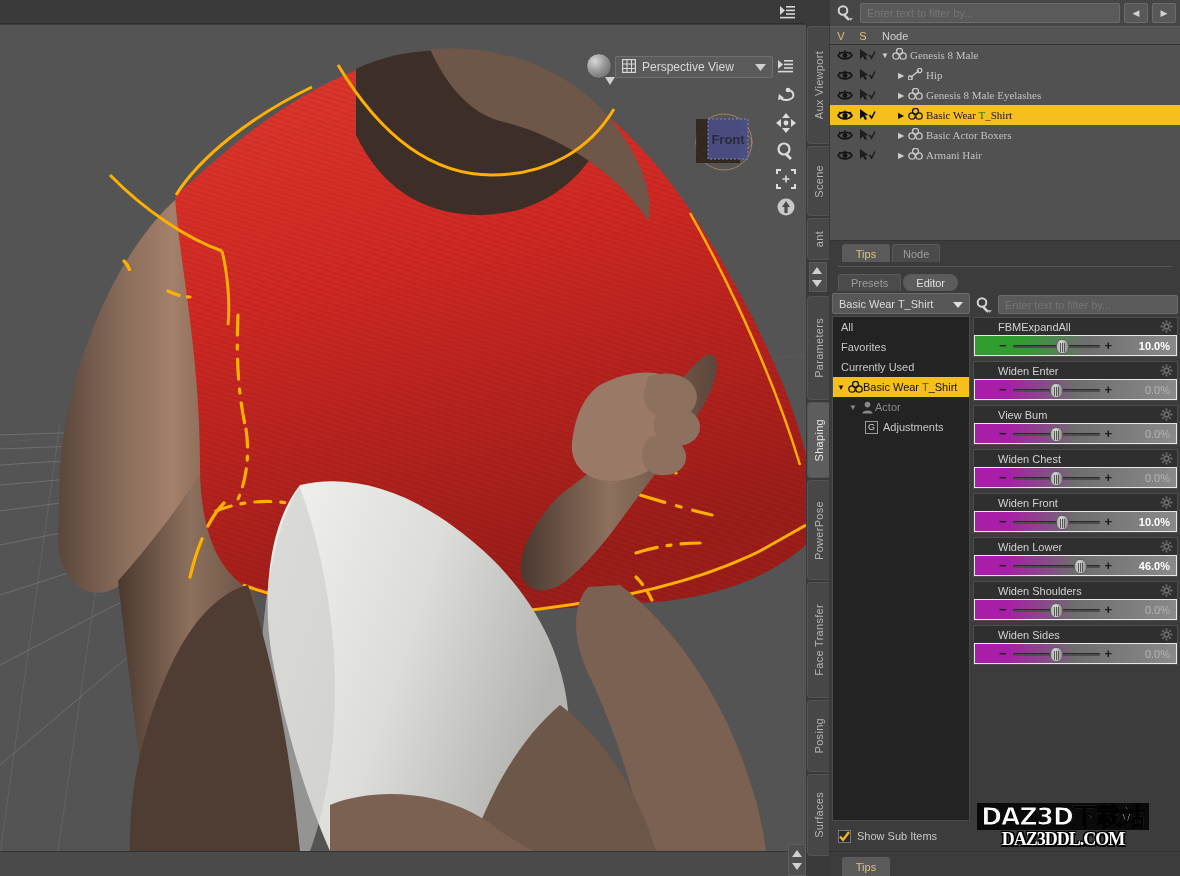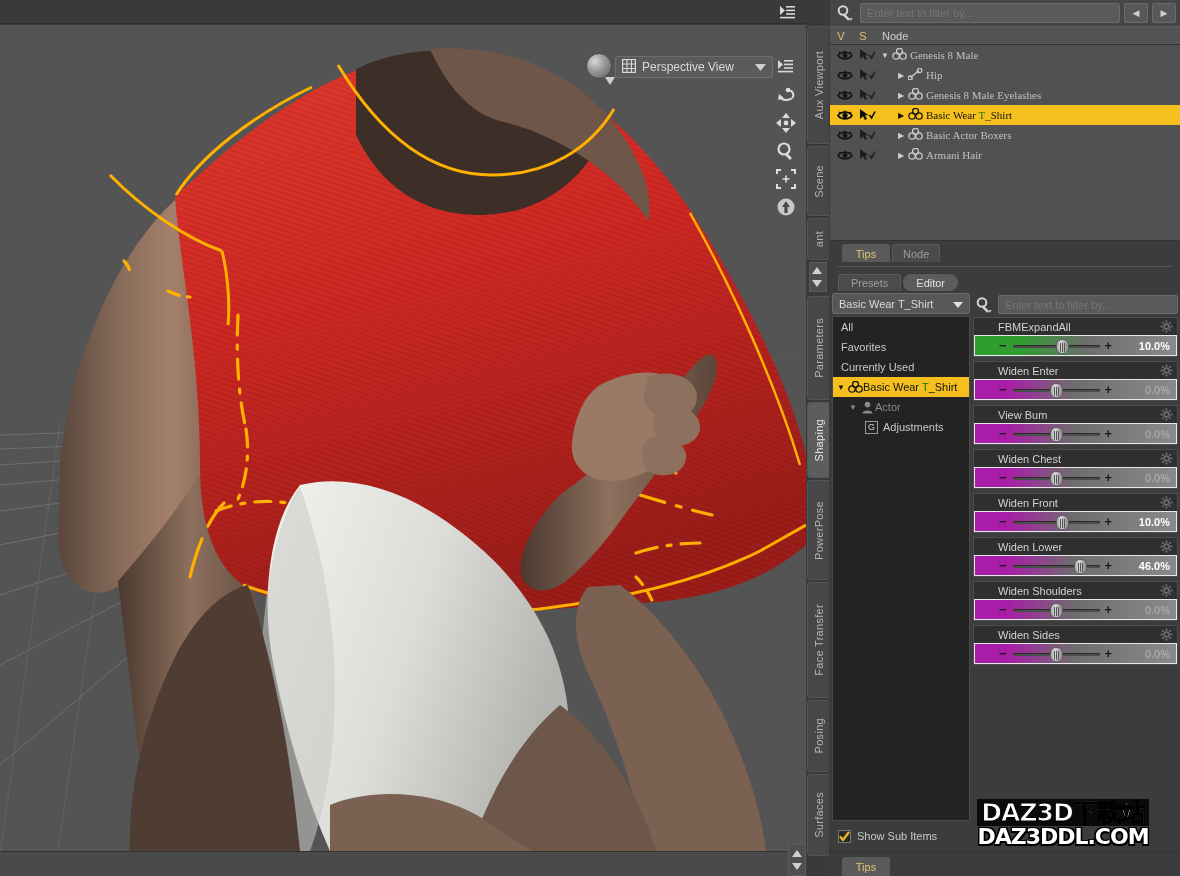--- a/index.html
+++ b/index.html
@@ -147,22 +147,22 @@
   .chk svg{ display:block; }
 
   .bottom-tabs{ height:25px; background:#3c3c3c; display:flex; align-items:flex-end; padding-left:12px; border-top:1px solid #333;}
   .bottom-tabs .htab{ height:19px; }
 
   
   .wm{ position:absolute; right:2px; bottom:28px; width:230px; text-align:center;
        font-family:"DejaVu Sans", sans-serif; font-weight:bold; line-height:1; }
   .wm .l1{ font-size:25px; color:#fff; background:#0a0a0a; display:inline-block; padding:1px 4px;
            letter-spacing:-1px; -webkit-text-stroke:1px #000; }
-  .wm .l2{ font-size:22px; color:#fff; display:block; letter-spacing:-1px;
-           text-shadow:-1.5px -1.5px 0 #000,1.5px -1.5px 0 #000,-1.5px 1.5px 0 #000,1.5px 1.5px 0 #000; }
+  .wm .l2{ font-size:18px; color:#fff; display:block; letter-spacing:-1px;
+           text-shadow:-1.5px -1.5px 0 #000,1.5px -1.5px 0 #000,-1.5px 1.5px 0 #000,1.5px 1.5px 0 #000;font-family:Liberation Serif, serif; }
 </style>
 </head>
 <body>
 
 <div class="app">
 
   <div class="leftcol">
 
     <div class="vp-topbar">
       <div class="panelmenu" style="left:778px;">
@@ -376,20 +376,29 @@
             </svg>
         </div>
         <div>
           <svg width="20" height="20" viewBox="0 0 20 20">
               <circle cx="10" cy="10" r="8.5" fill="#c8c8c8"></circle>
               <path d="M10 4 L14 10 H11.6 V16 H8.4 V10 H6 Z" fill="#4a4a4a"></path>
             </svg>
         </div>
       </div>
 
+      <div class="viewcube">
+        <svg width="68" height="62" viewBox="0 0 68 62">
+          <circle cx="34" cy="31" r="28" fill="none" stroke="#b98a6a" stroke-width="1" opacity="0.8"></circle>
+          <ellipse cx="34" cy="31" rx="28" ry="12" fill="none" stroke="#b98a6a" stroke-width="1" opacity="0.8"></ellipse>
+          <rect x="6" y="8" width="44" height="44" fill="#2b2118" opacity="0.85"></rect>
+          <rect x="18" y="8" width="40" height="40" fill="#4b4f86" opacity="0.92" stroke="#8a8ec8" stroke-dasharray="2 2"></rect>
+          <text x="38" y="33" font-family="Liberation Sans, sans-serif" font-size="13" font-weight="bold" fill="#2a2a3a" text-anchor="middle">Front</text>
+        </svg>
+      </div>
     </div>
 
     <div class="vp-bottombar"></div>
   </div>
 
   <div style="width:0;position:relative;">
     <div style="position:absolute;left:-18px;top:844px;width:18px;height:32px;background:#4e4e4e;border:1px solid #5c5c5c;">
       <svg width="16" height="30" viewBox="0 0 16 30">
           <polygon points="8,5 13,12 3,12" fill="#d0d0d0"></polygon>
           <polygon points="8,25 13,18 3,18" fill="#d0d0d0"></polygon>

